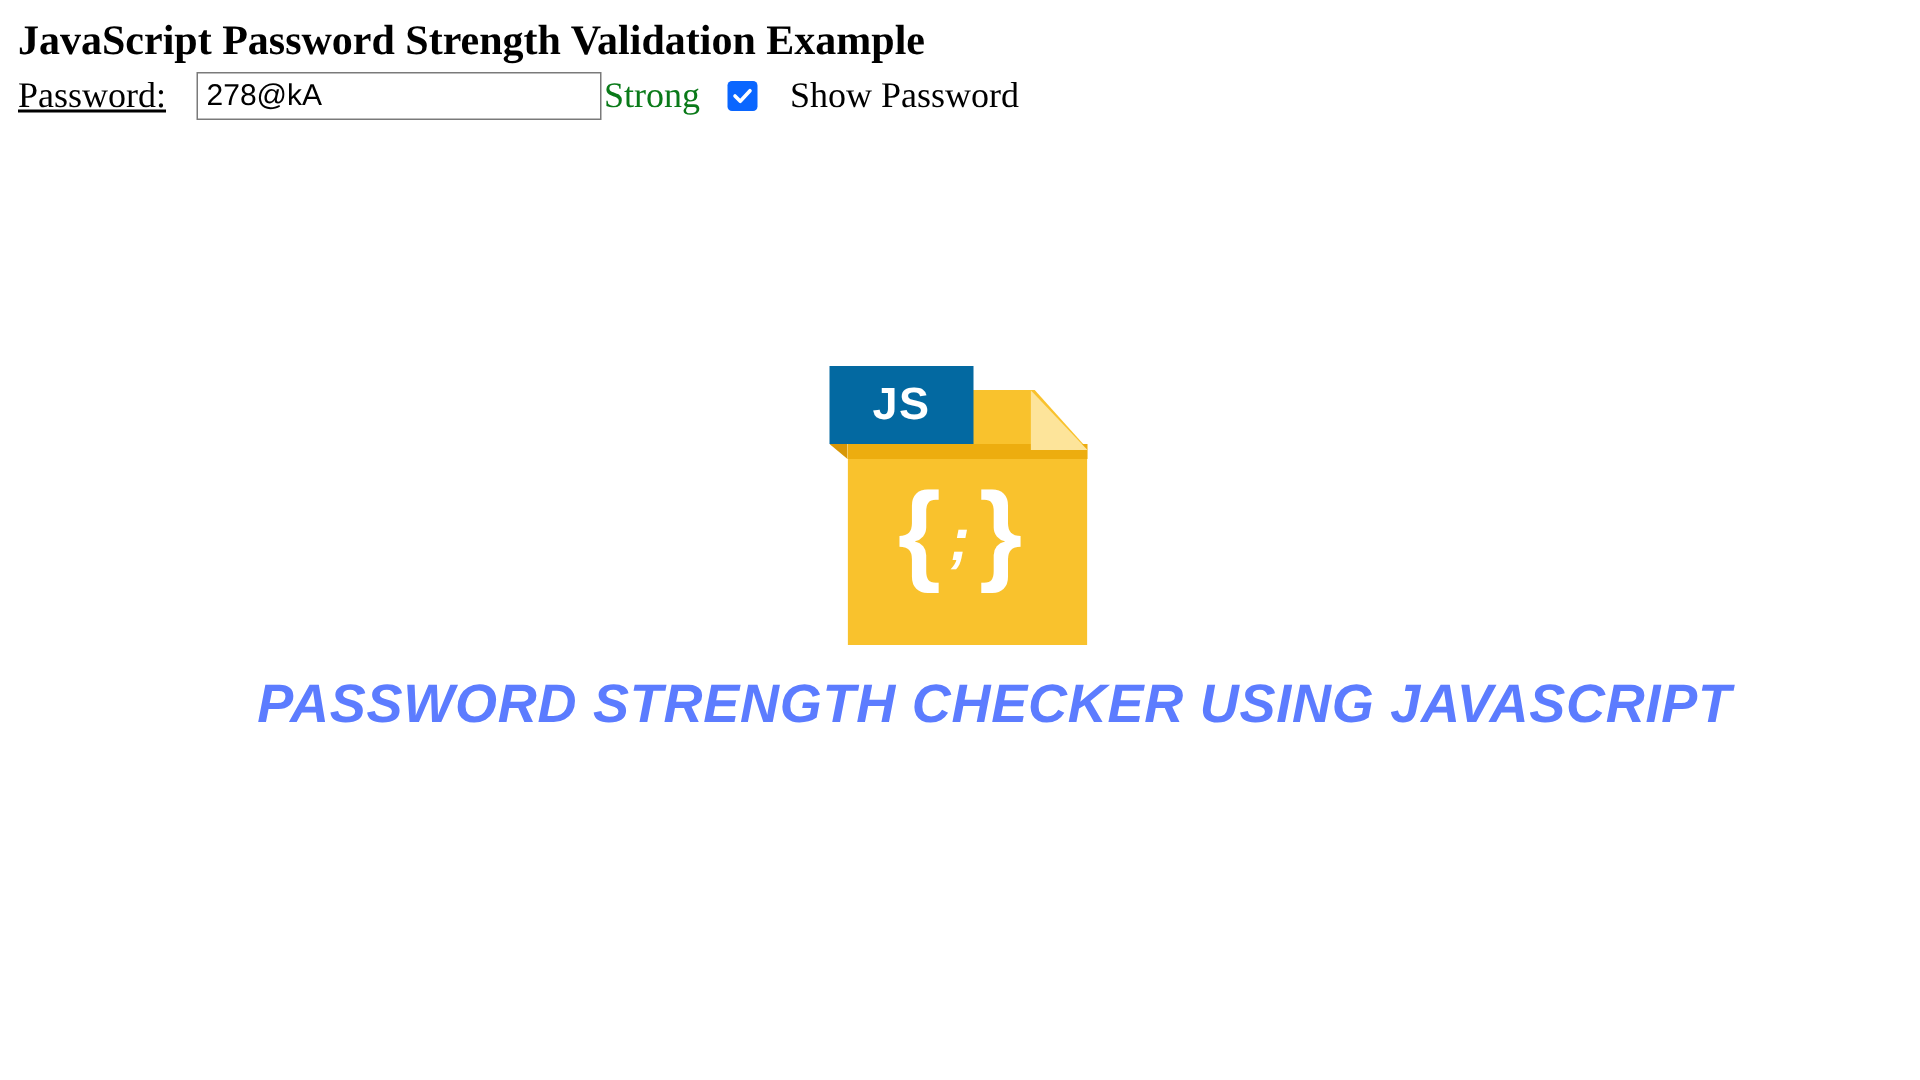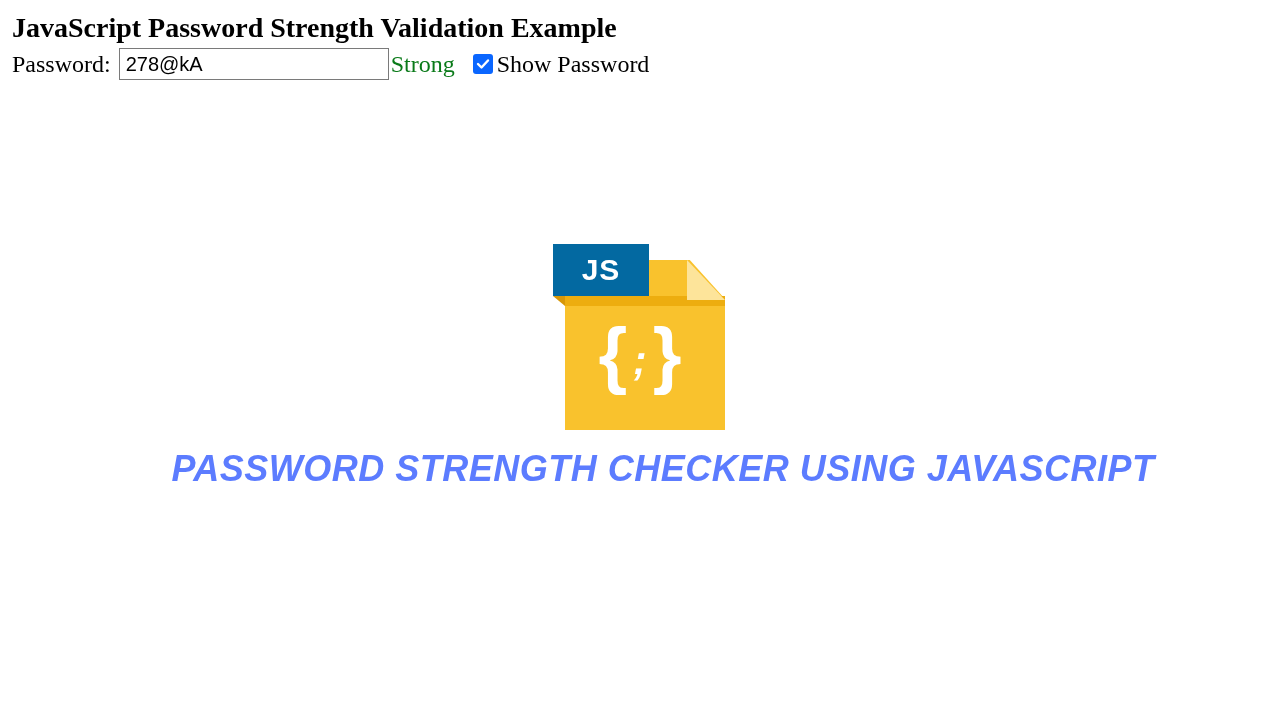--- a/index.html
+++ b/index.html
@@ -19,40 +19,41 @@
     margin: 4px 0 4px 0;
     font-size: 28px;
     font-weight: bold;
   }
   .row {
     display: flex;
     align-items: center;
     gap: 0;
   }
   .label {
-    margin-right: 8px;
+    margin-right: 20px;
+    text-decoration: underline;
   }
   .pw-input {
     font-family: Arial, sans-serif;
     font-size: 20px;
     height: 32px;
     width: 270px;
     border: 1px solid #7a7a7a;
     padding: 2px 6px;
     line-height: 28px;
   }
   .strength {
     color: #0a7a19;
     margin-left: 2px;
     margin-right: 18px;
   }
   .chk-wrap {
     display: inline-flex;
     align-items: center;
-    gap: 4px;
+    gap: 22px;
   }
   .chk {
     width: 20px;
     height: 20px;
     border-radius: 3px;
     background: #0a66ff;
     display: inline-flex;
     align-items: center;
     justify-content: center;
     border: none;

